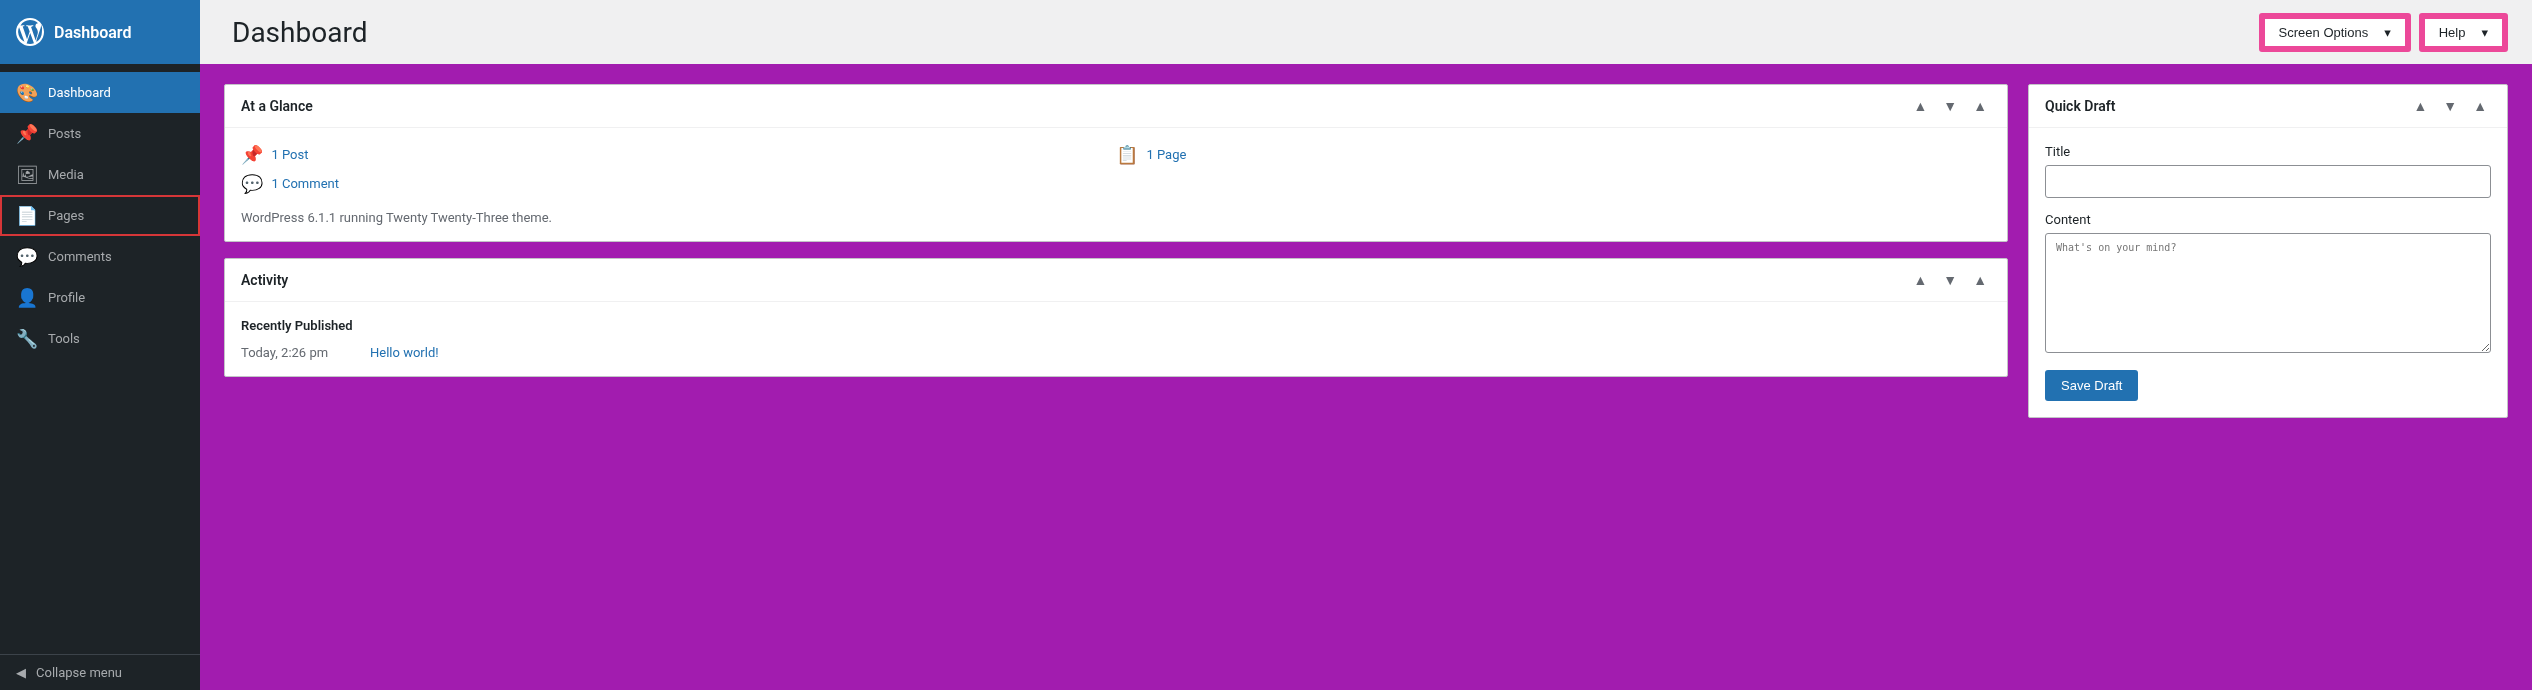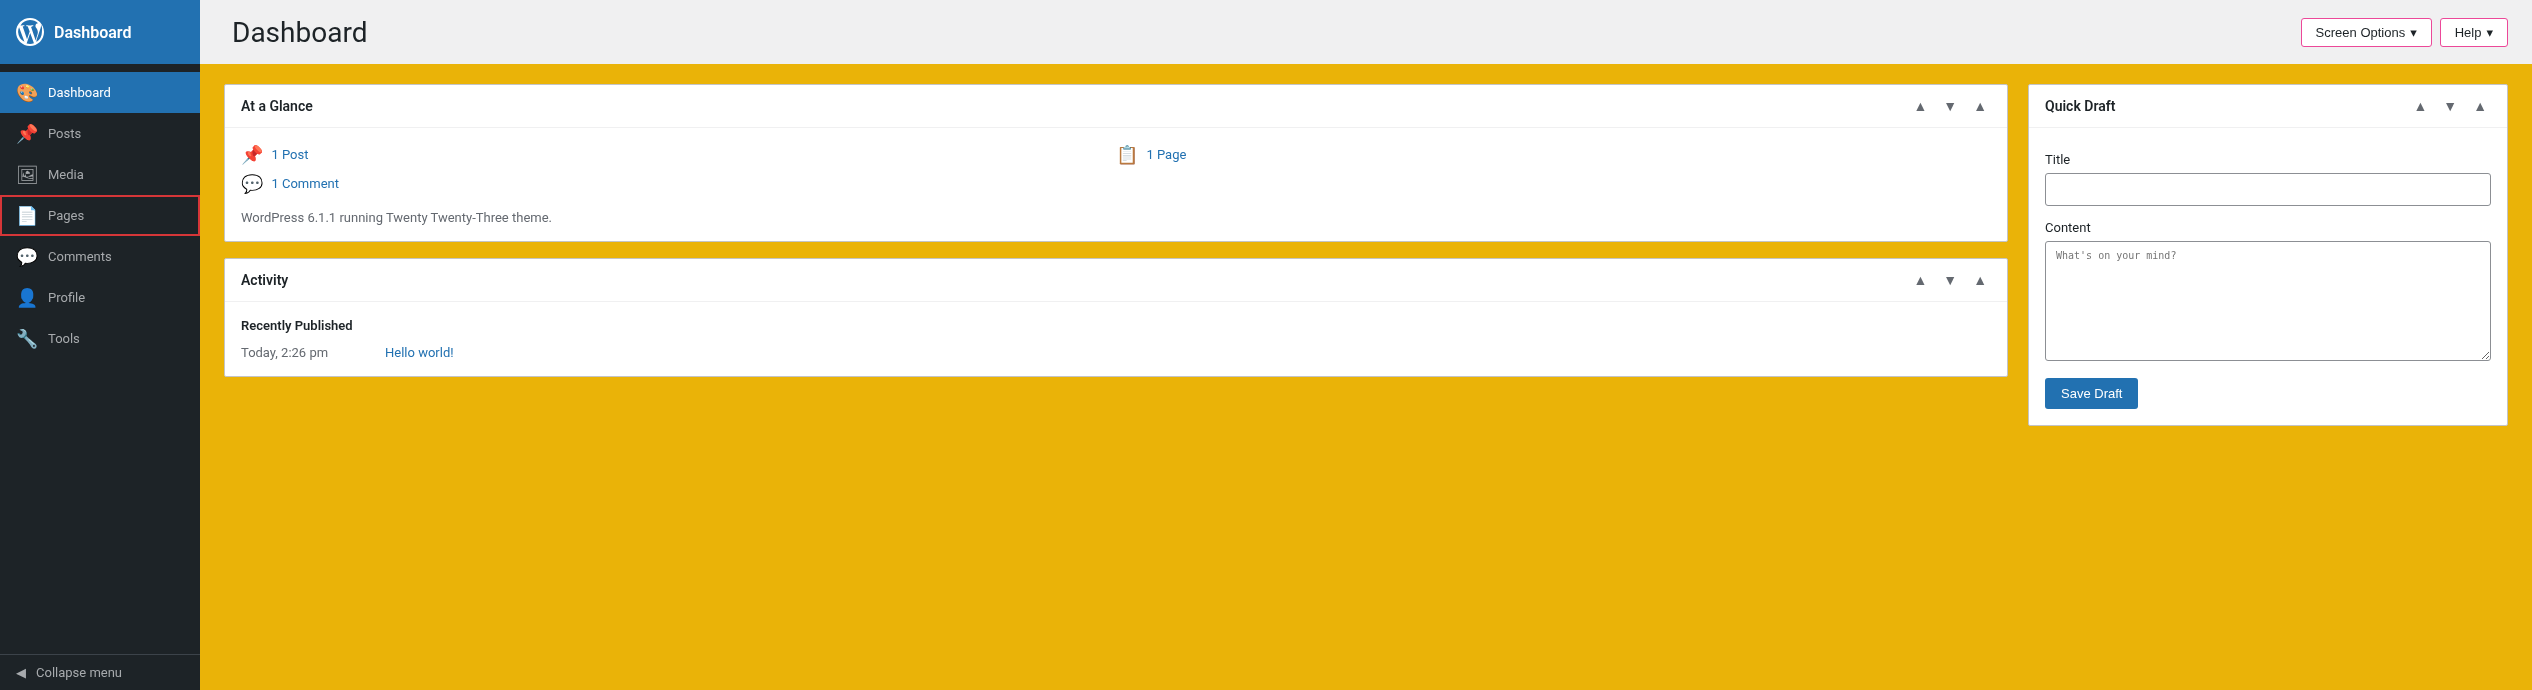--- a/index.html
+++ b/index.html
@@ -87,39 +87,39 @@
       font-size: 28px;
       font-weight: 400;
       color: #1d2327;
     }
     .topbar-actions {
       display: flex;
       gap: 8px;
     }
     .topbar-btn {
       background: #fff;
-      border: 1px solid #ec4899;
+      border: 6px solid #ec4899;
       border-radius: 3px;
       padding: 6px 14px;
       font-size: 13px;
       color: #1d2327;
       cursor: pointer;
       display: flex;
       align-items: center;
-      gap: 5px;
+      gap: 16px;
     }
 
     
     .content-area {
       flex: 1;
       display: flex;
       gap: 20px;
       padding: 20px 24px;
       overflow: auto;
-      background: #eab308;
+      background: #a21caf;
     }
 
     
     .left-col { flex: 1; display: flex; flex-direction: column; gap: 16px; }
 
     
     .right-col { width: 480px; flex-shrink: 0; }
 
     
     .widget-box {
@@ -171,29 +171,29 @@
     }
     .glance-item .glance-icon { font-size: 18px; color: #646970; }
     .glance-item a { color: #2271b1; text-decoration: none; }
     .glance-status { color: #646970; font-size: 13px; margin-top: 16px; }
 
     
     .activity-subtitle { font-weight: 600; font-size: 13px; color: #1d2327; margin-bottom: 12px; }
     .activity-row {
       display: flex;
       align-items: center;
-      gap: 24px;
+      gap: 9px;
       font-size: 13px;
       color: #646970;
     }
     .activity-row a { color: #2271b1; text-decoration: none; }
     .activity-time { min-width: 120px; }
 
     
-    .quick-draft-field { margin-bottom: 14px; margin-top: 8px; }
+    .quick-draft-field { margin-bottom: 14px; }
     .quick-draft-label { font-size: 13px; color: #1d2327; margin-bottom: 6px; display: block; }
     .quick-draft-input {
       width: 100%;
       border: 1px solid #8c8f94;
       border-radius: 3px;
       padding: 8px 10px;
       font-size: 13px;
       color: #1d2327;
       outline: none;
     }

